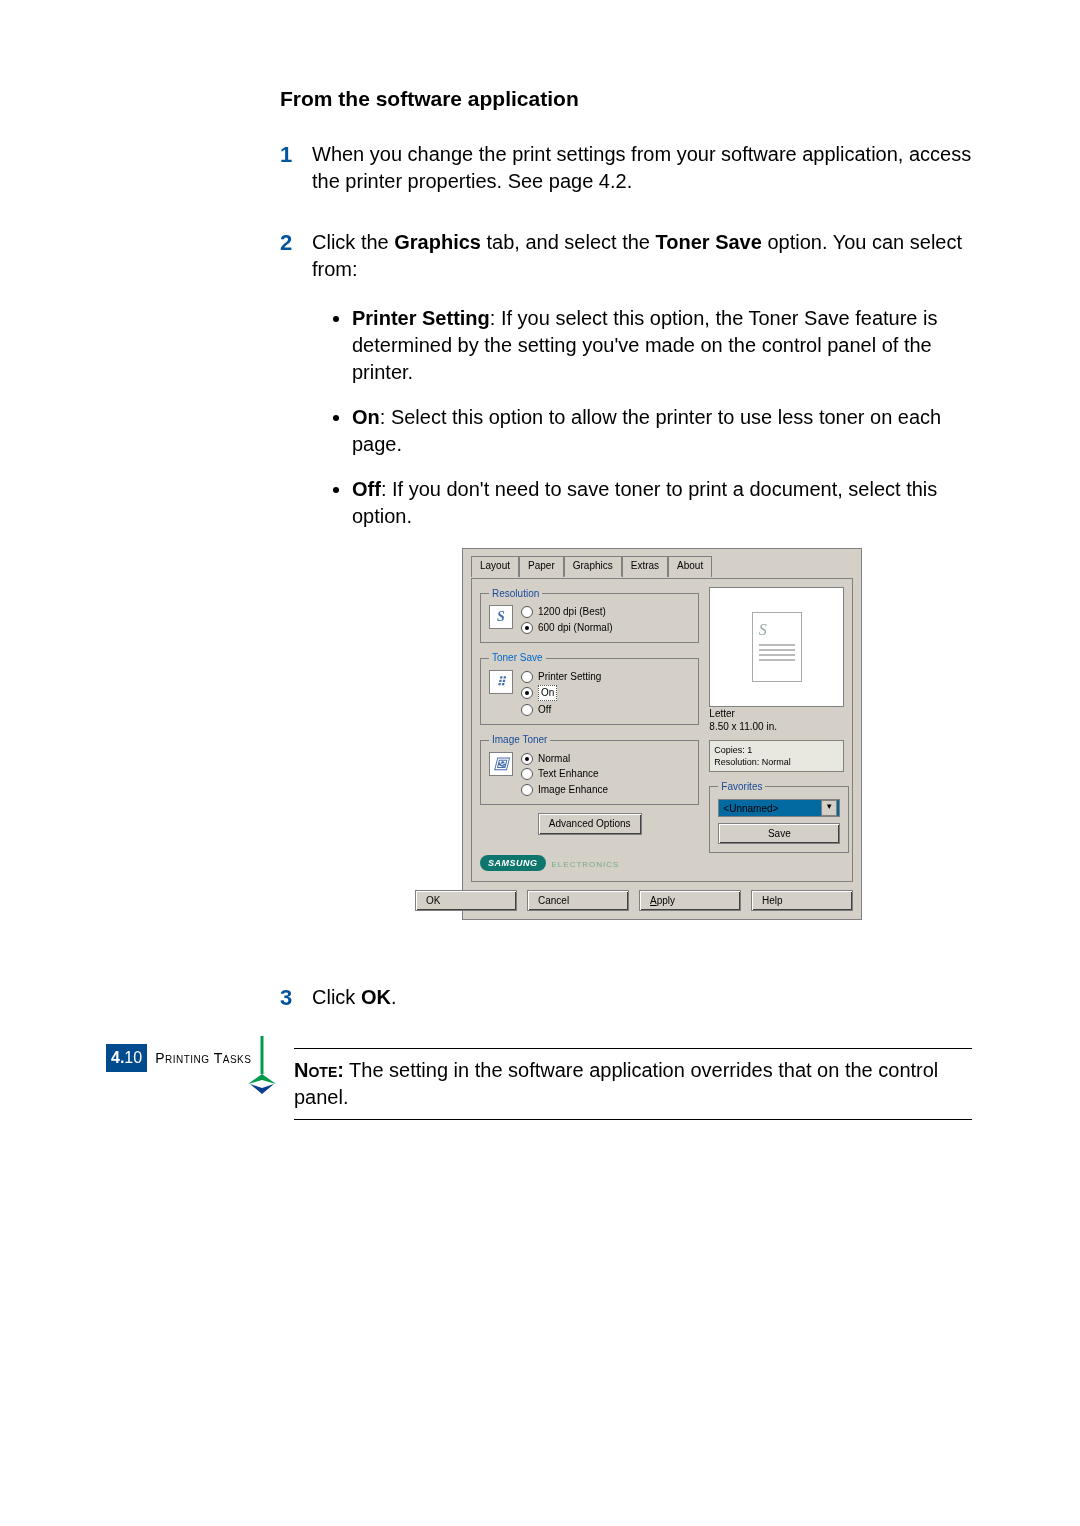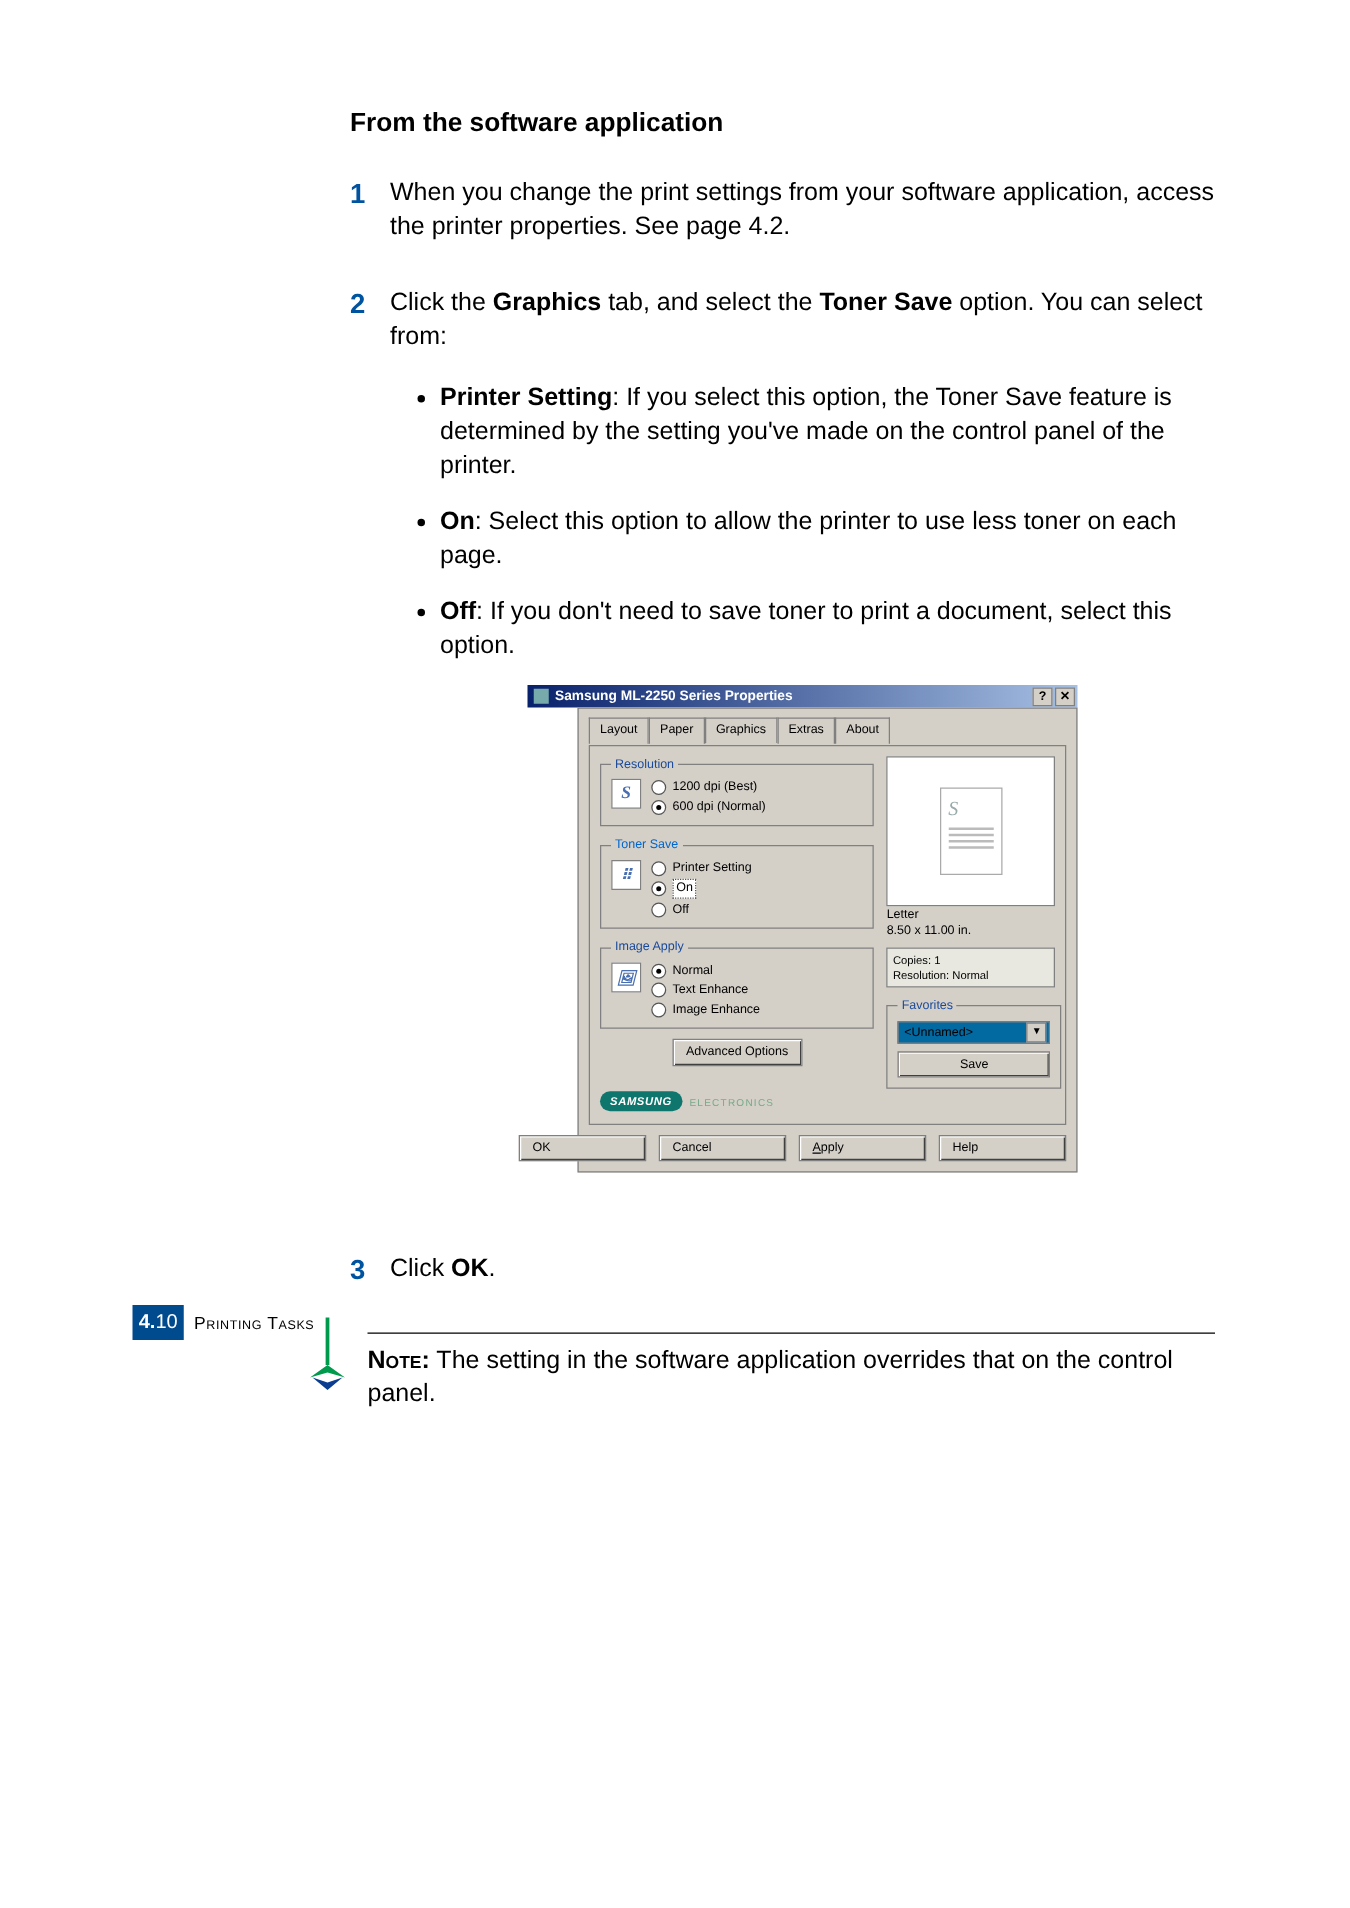--- a/index.html
+++ b/index.html
@@ -293,27 +293,20 @@
         <li>
           <span class="lbl">On</span><span>: Select this option to allow the printer to use less toner on each page.</span>
         </li>
         <li>
           <span class="lbl">Off</span><span>: If you don't need to save toner to print a document, select this option.</span>
         </li>
       </ul>
 
       
       <div class="dlg">
-        <div class="titlebar">
-          <span class="ticon"></span>
-          <span>Samsung ML-2250 Series Properties</span>
-          <span class="spacer"></span>
-          <span class="winbtn">?</span>
-          <span class="winbtn">✕</span>
-        </div>
         <div class="frame">
           <div class="tabs">
             <div class="tab">Layout</div>
             <div class="tab">Paper</div>
             <div class="tab active">Graphics</div>
             <div class="tab">Extras</div>
             <div class="tab">About</div>
           </div>
 
           <div class="tabpanel">
@@ -350,21 +343,21 @@
                     </div>
                     <div class="opt">
                       <span class="radio"></span>
                       <span class="label">Off</span>
                     </div>
                   </div>
                 </div>
               </fieldset>
 
               <fieldset class="grp">
-                <legend>Image Apply</legend>
+                <legend>Image Toner</legend>
                 <div class="row">
                   <div class="ibox small">🖼</div>
                   <div class="opts">
                     <div class="opt">
                       <span class="radio sel"></span>
                       <span class="label">Normal</span>
                     </div>
                     <div class="opt">
                       <span class="radio"></span>
                       <span class="label">Text Enhance</span>

